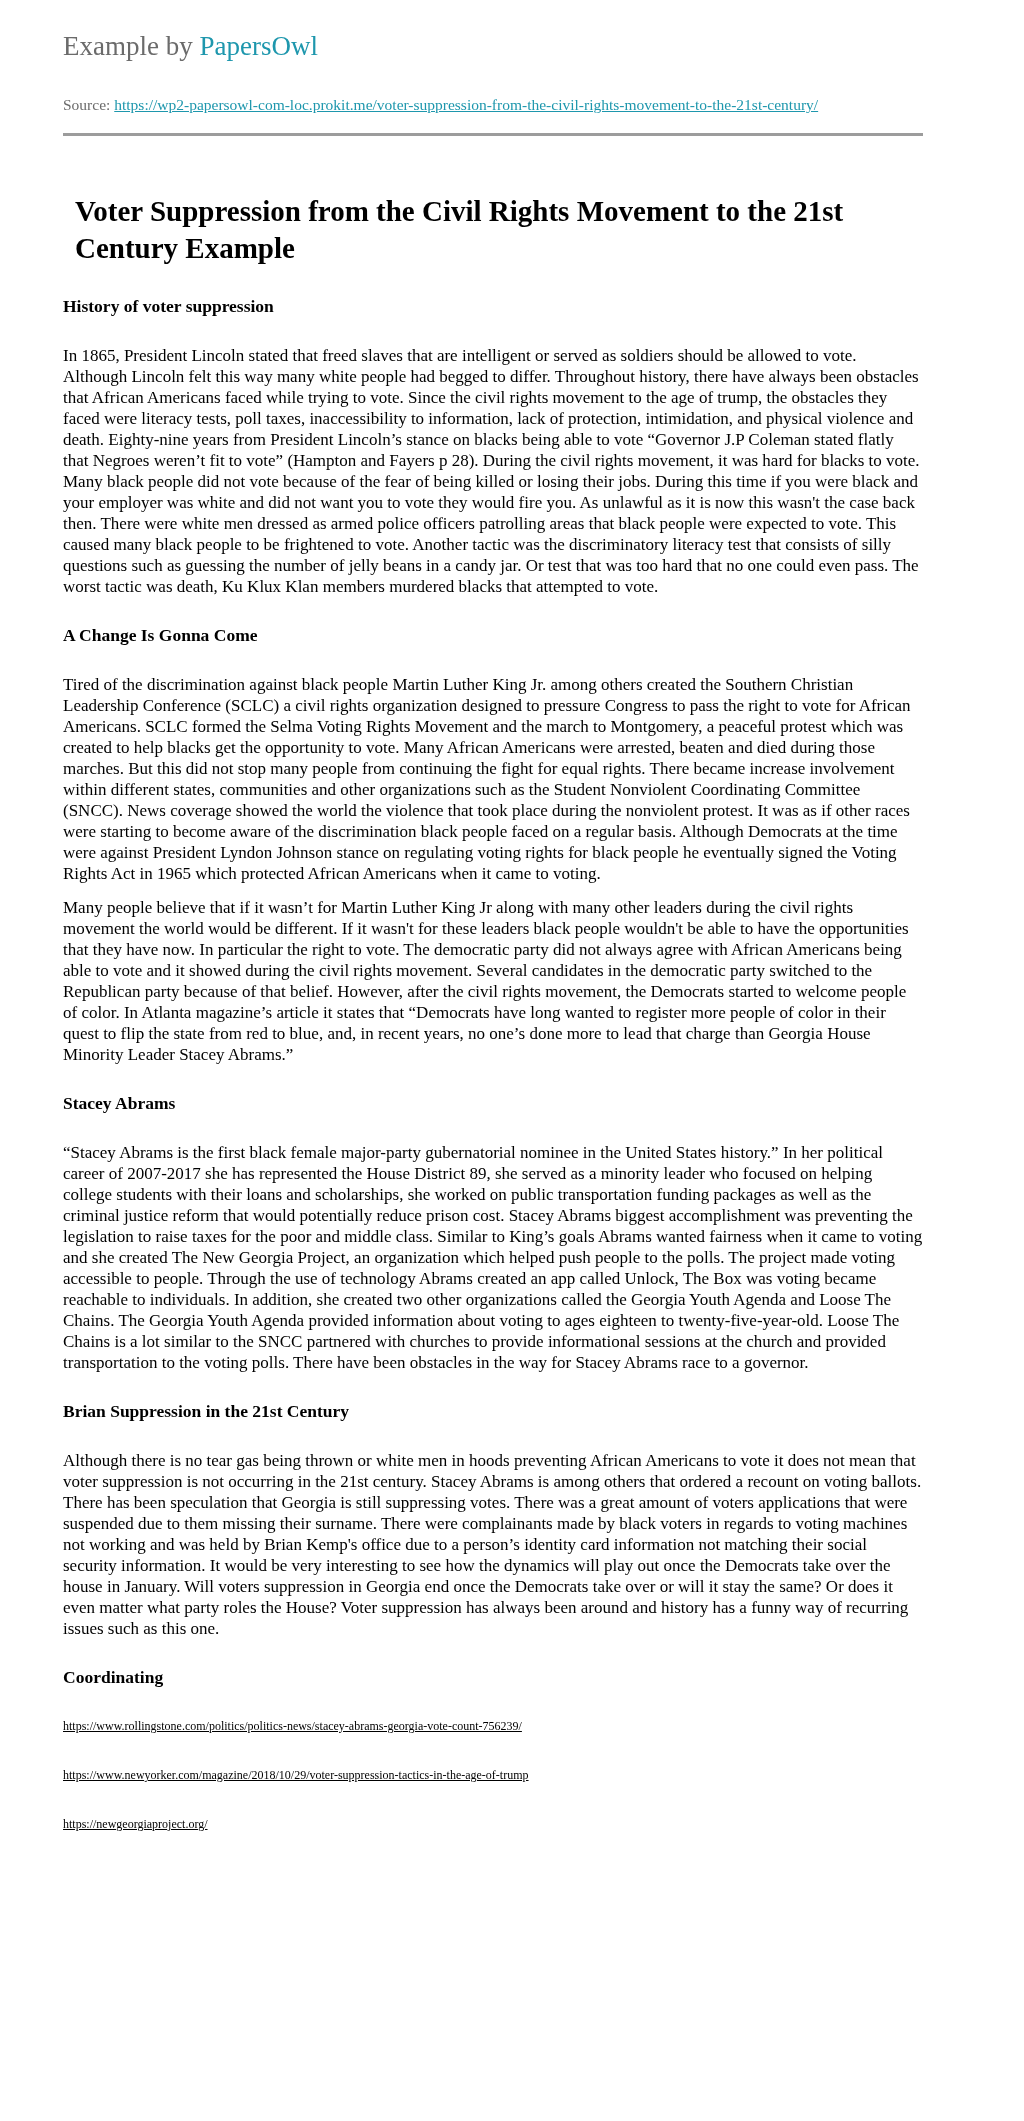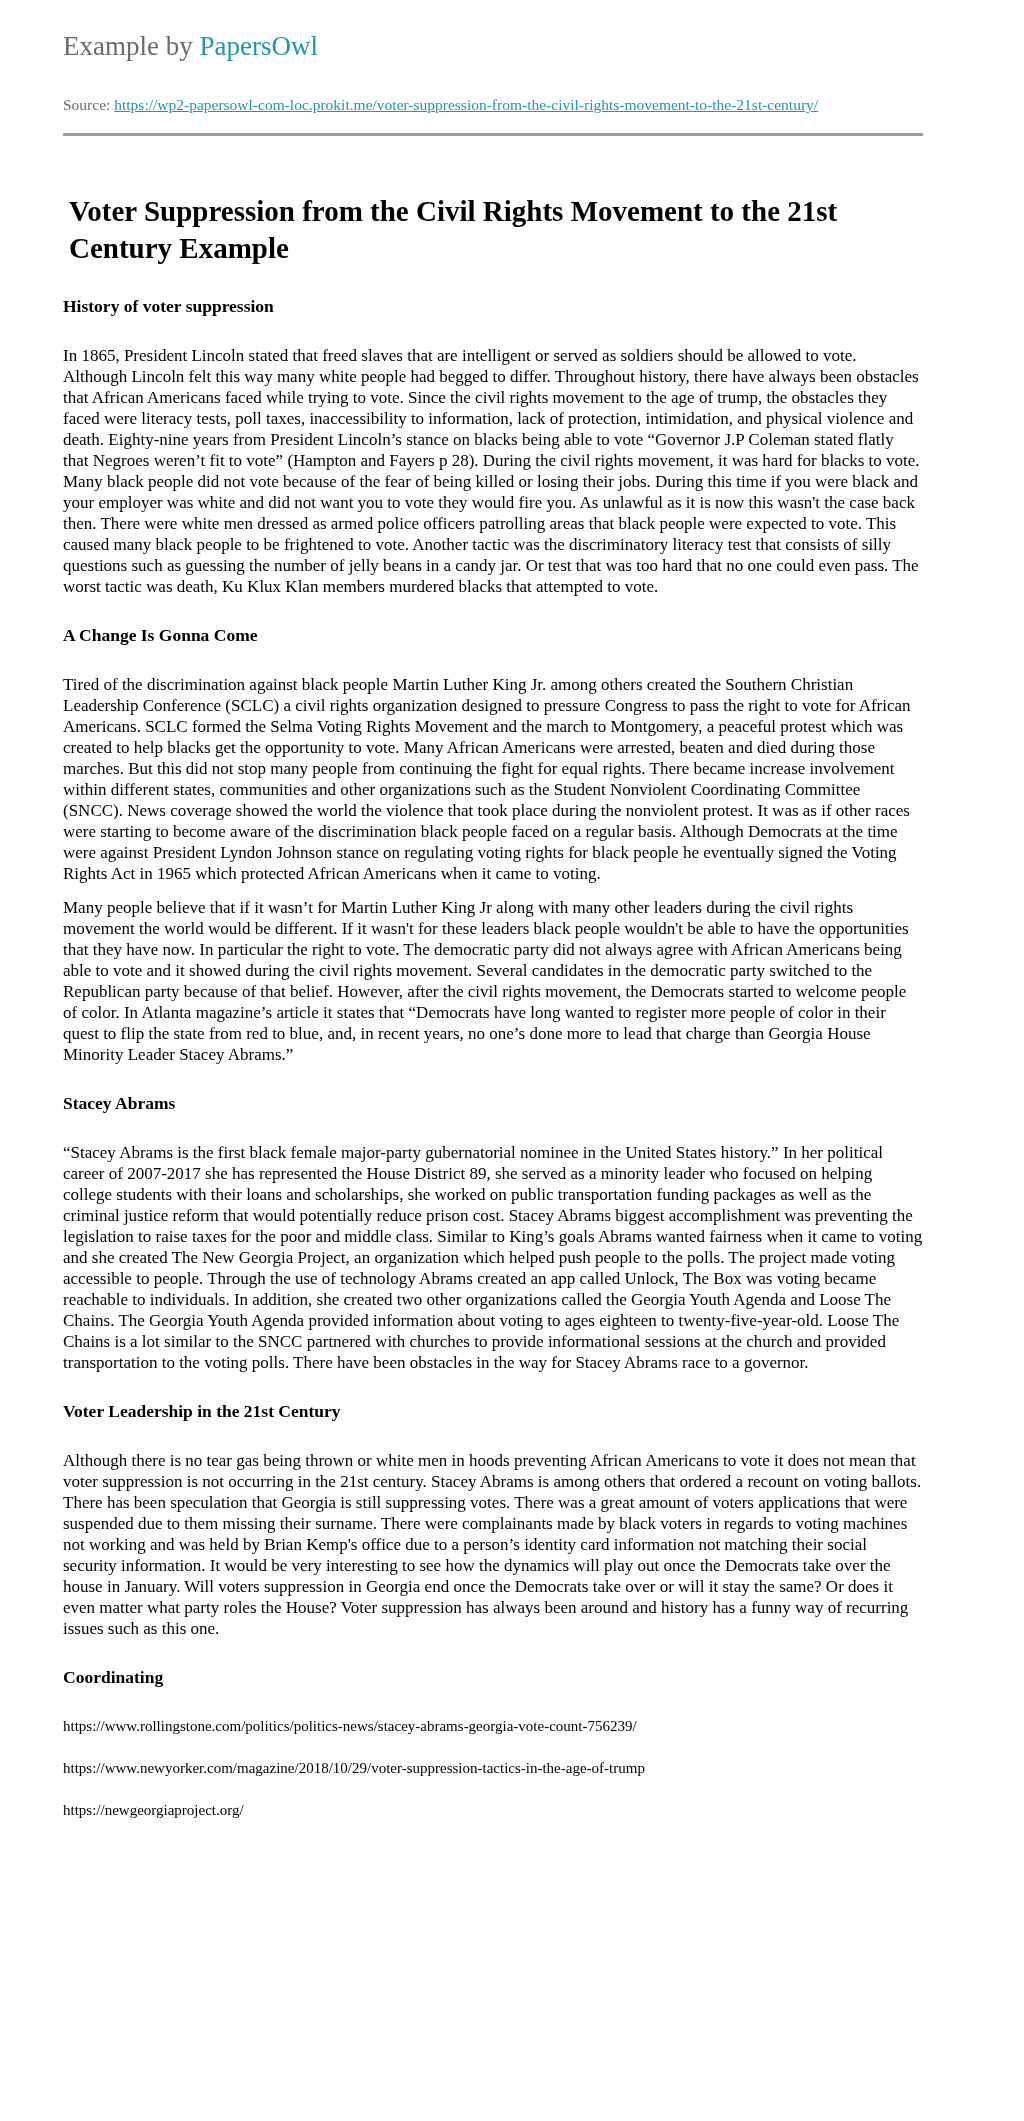--- a/index.html
+++ b/index.html
@@ -41,43 +41,44 @@
     border: none;
     border-top: 3px solid #9c9c9c;
     margin: 10px 0 0 0;
     width: 100%;
   }
   
   .article-title {
     font-size: 29px;
     font-weight: 700;
     line-height: 1.3;
-    margin: 57px 0 20px 6px;
+    margin: 57px 0 20px 12px;
     max-width: 830px;
     color: #000000;
   }
   .section-heading {
     font-size: 17.5px;
     font-weight: 700;
     line-height: 21px;
     margin: 28px 0;
     color: #000000;
   }
   .body-text {
     font-size: 17px;
     line-height: 21px;
     margin: 13px 0;
     color: #000000;
   }
   .bibliography-entry {
-    font-size: 15px;
+    font-size: 12px;
     line-height: 21px;
-    margin: 21px 0;
+    margin: 28px 0;
     color: #000000;
     overflow-wrap: anywhere;
+    text-decoration: underline;
   }
 </style>
 </head>
 <body>
 
 <div class="page">
 
   <header>
     <div class="example-heading"><span>Example by </span><a class="brand-link" href="#">PapersOwl</a></div>
 
@@ -99,21 +100,21 @@
       <p class="body-text">Tired of the discrimination against black people Martin Luther King Jr. among others created the Southern Christian Leadership Conference (SCLC) a civil rights organization designed to pressure Congress to pass the right to vote for African Americans. SCLC formed the Selma Voting Rights Movement and the march to Montgomery, a peaceful protest which was created to help blacks get the opportunity to vote. Many African Americans were arrested, beaten and died during those marches. But this did not stop many people from continuing the fight for equal rights. There became increase involvement within different states, communities and other organizations such as the Student Nonviolent Coordinating Committee (SNCC). News coverage showed the world the violence that took place during the nonviolent protest. It was as if other races were starting to become aware of the discrimination black people faced on a regular basis. Although Democrats at the time were against President Lyndon Johnson stance on regulating voting rights for black people he eventually signed the Voting Rights Act in 1965 which protected African Americans when it came to voting.</p>
       <p class="body-text">Many people believe that if it wasn’t for Martin Luther King Jr along with many other leaders during the civil rights movement the world would be different. If it wasn't for these leaders black people wouldn't be able to have the opportunities that they have now. In particular the right to vote. The democratic party did not always agree with African Americans being able to vote and it showed during the civil rights movement. Several candidates in the democratic party switched to the Republican party because of that belief. However, after the civil rights movement, the Democrats started to welcome people of color. In Atlanta magazine’s article it states that “Democrats have long wanted to register more people of color in their quest to flip the state from red to blue, and, in recent years, no one’s done more to lead that charge than Georgia House Minority Leader Stacey Abrams.”</p>
     </section>
 
     <section>
       <h3 class="section-heading">Stacey Abrams</h3>
       <p class="body-text">“Stacey Abrams is the first black female major-party gubernatorial nominee in the United States history.” In her political career of 2007-2017 she has represented the House District 89, she served as a minority leader who focused on helping college students with their loans and scholarships, she worked on public transportation funding packages as well as the criminal justice reform that would potentially reduce prison cost. Stacey Abrams biggest accomplishment was preventing the legislation to raise taxes for the poor and middle class. Similar to King’s goals Abrams wanted fairness when it came to voting and she created The New Georgia Project, an organization which helped push people to the polls. The project made voting accessible to people. Through the use of technology Abrams created an app called Unlock, The Box was voting became reachable to individuals. In addition, she created two other organizations called the Georgia Youth Agenda and Loose The Chains. The Georgia Youth Agenda provided information about voting to ages eighteen to twenty-five-year-old. Loose The Chains is a lot similar to the SNCC partnered with churches to provide informational sessions at the church and provided transportation to the voting polls. There have been obstacles in the way for Stacey Abrams race to a governor.</p>
     </section>
 
     <section>
-      <h3 class="section-heading">Voter Leadership in the 21st Century</h3>
+      <h3 class="section-heading">Brian Suppression in the 21st Century</h3>
       <p class="body-text">Although there is no tear gas being thrown or white men in hoods preventing African Americans to vote it does not mean that voter suppression is not occurring in the 21st century. Stacey Abrams is among others that ordered a recount on voting ballots. There has been speculation that Georgia is still suppressing votes. There was a great amount of voters applications that were suspended due to them missing their surname. There were complainants made by black voters in regards to voting machines not working and was held by Brian Kemp's office due to a person’s identity card information not matching their social security information. It would be very interesting to see how the dynamics will play out once the Democrats take over the house in January. Will voters suppression in Georgia end once the Democrats take over or will it stay the same? Or does it even matter what party roles the House? Voter suppression has always been around and history has a funny way of recurring issues such as this one.</p>
     </section>
 
     <section>
       <h3 class="section-heading">Coordinating</h3>
       <p class="bibliography-entry">https://www.rollingstone.com/politics/politics-news/stacey-abrams-georgia-vote-count-756239/</p>
       <p class="bibliography-entry">https://www.newyorker.com/magazine/2018/10/29/voter-suppression-tactics-in-the-age-of-trump</p>
       <p class="bibliography-entry">https://newgeorgiaproject.org/</p>
     </section>
   </article>

